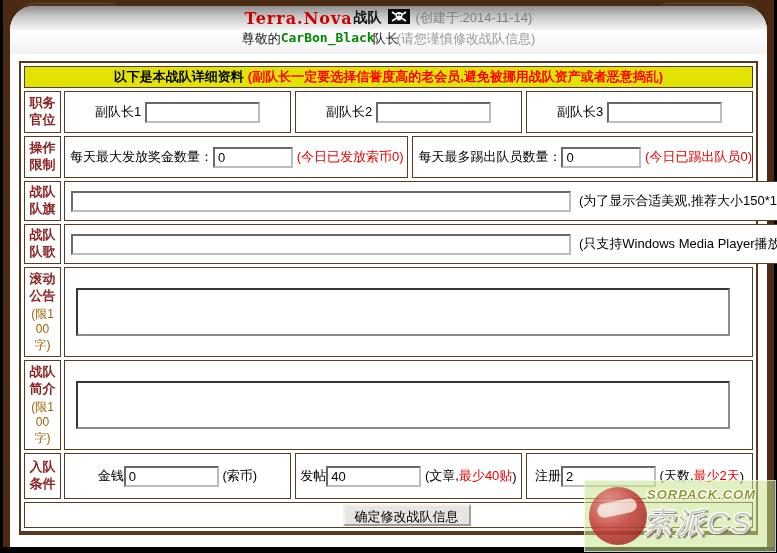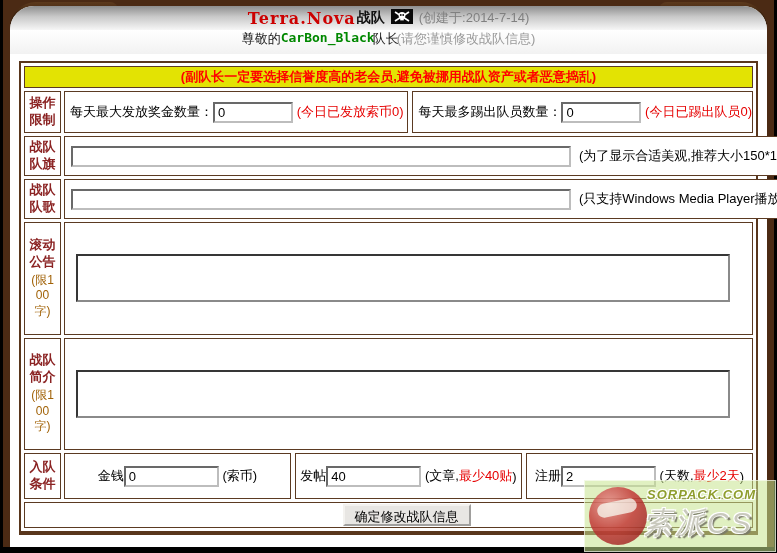--- a/index.html
+++ b/index.html
@@ -145,38 +145,58 @@
       <svg width="22" height="15" viewBox="0 0 22 15">
         <rect x="0" y="0" width="22" height="15" fill="#0a0a0a"></rect>
         <line x1="4" y1="3" x2="18" y2="12" stroke="#fff" stroke-width="1.6"></line>
         <line x1="18" y1="3" x2="4" y2="12" stroke="#fff" stroke-width="1.6"></line>
         <circle cx="11" cy="6.5" r="3.4" fill="#fff"></circle>
         <rect x="9.2" y="9.2" width="3.6" height="2.2" fill="#fff"></rect>
         <circle cx="9.8" cy="6" r="0.9" fill="#0a0a0a"></circle>
         <circle cx="12.2" cy="6" r="0.9" fill="#0a0a0a"></circle>
       </svg>
     </span>
-    <span class="title-created">(创建于:2014-7-14)</span>
+    <span class="title-created">(创建于:2014-11-14)</span>
   </div>
 
   <div class="subheader">
     <span class="greet-prefix">尊敬的</span>
     <span class="leader">CarBon_Black</span>
     <span class="greet-role" style="margin-left:-2px;">队长</span>
       <span class="greet-note" style="margin-left:-2px;">(请您谨慎修改战队信息)</span>
   </div>
 
   <div class="panel">
 
     <div class="row banner-row">
       <div class="cell banner-cell">
+        <span>以下是本战队详细资料</span>
         <span class="banner-warn">(副队长一定要选择信誉度高的老会员,避免被挪用战队资产或者恶意捣乱)</span>
       </div>
     </div>
 
+    <div class="row r1">
+      <div class="cell label-cell">
+        <span class="label-red">职务官位</span>
+      </div>
+      <div class="content">
+        <div class="cell box box-center">
+          <span>副队长1</span>&nbsp;
+          <input type="text" class="inp-md" value="" style="">
+        </div>
+        <div class="cell box box-center">
+          <span>副队长2</span>&nbsp;
+          <input type="text" class="inp-md" value="" style="">
+        </div>
+        <div class="cell box box-center">
+          <span>副队长3</span>&nbsp;
+          <input type="text" class="inp-md" value="" style="">
+        </div>
+      </div>
+    </div>
 
     <div class="row r2">
       <div class="cell label-cell">
         <span class="label-red">操作限制</span>
       </div>
       <div class="content">
         <div class="cell box box-pad" style="flex:1.07;">
           <span>每天最大发放奖金数量：</span>
           <input type="text" class="inp-sm" value="0" style="">&nbsp;
           <span class="note-red">(今日已发放索币0)</span>

